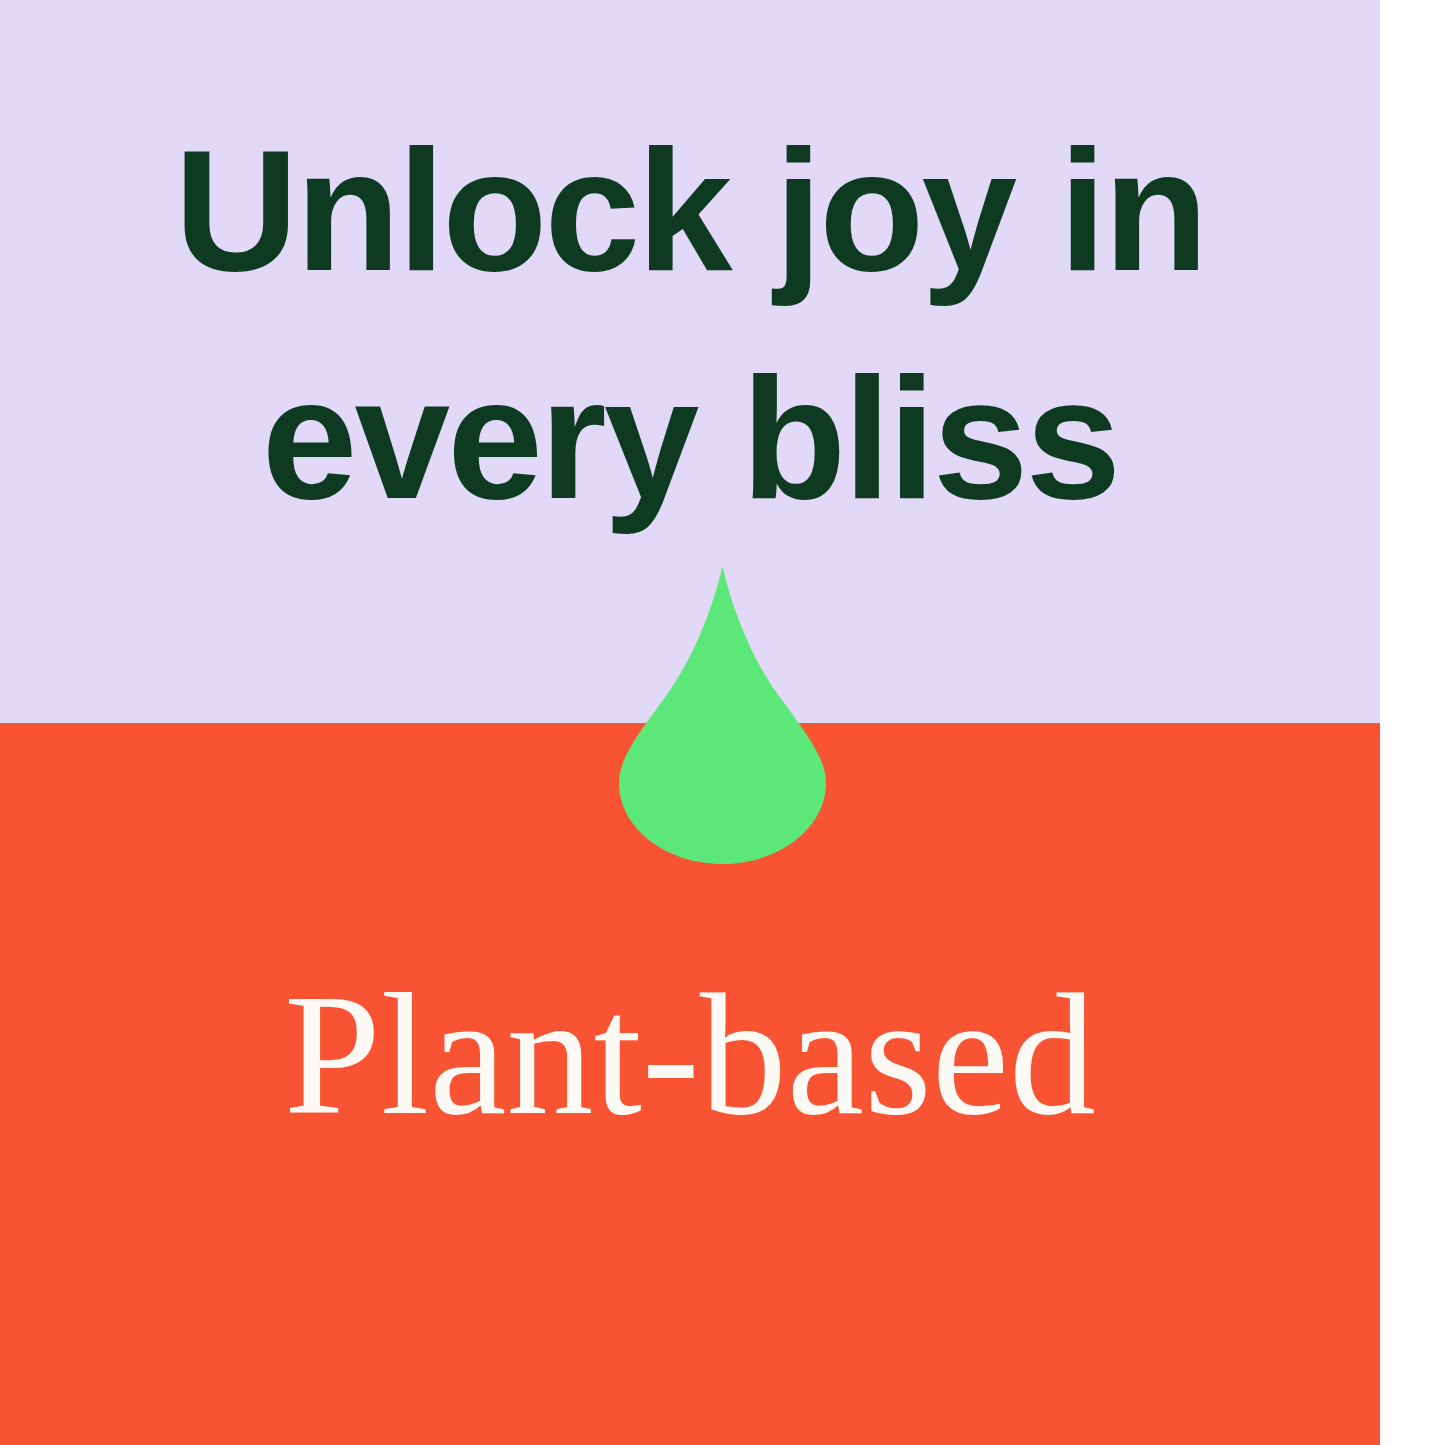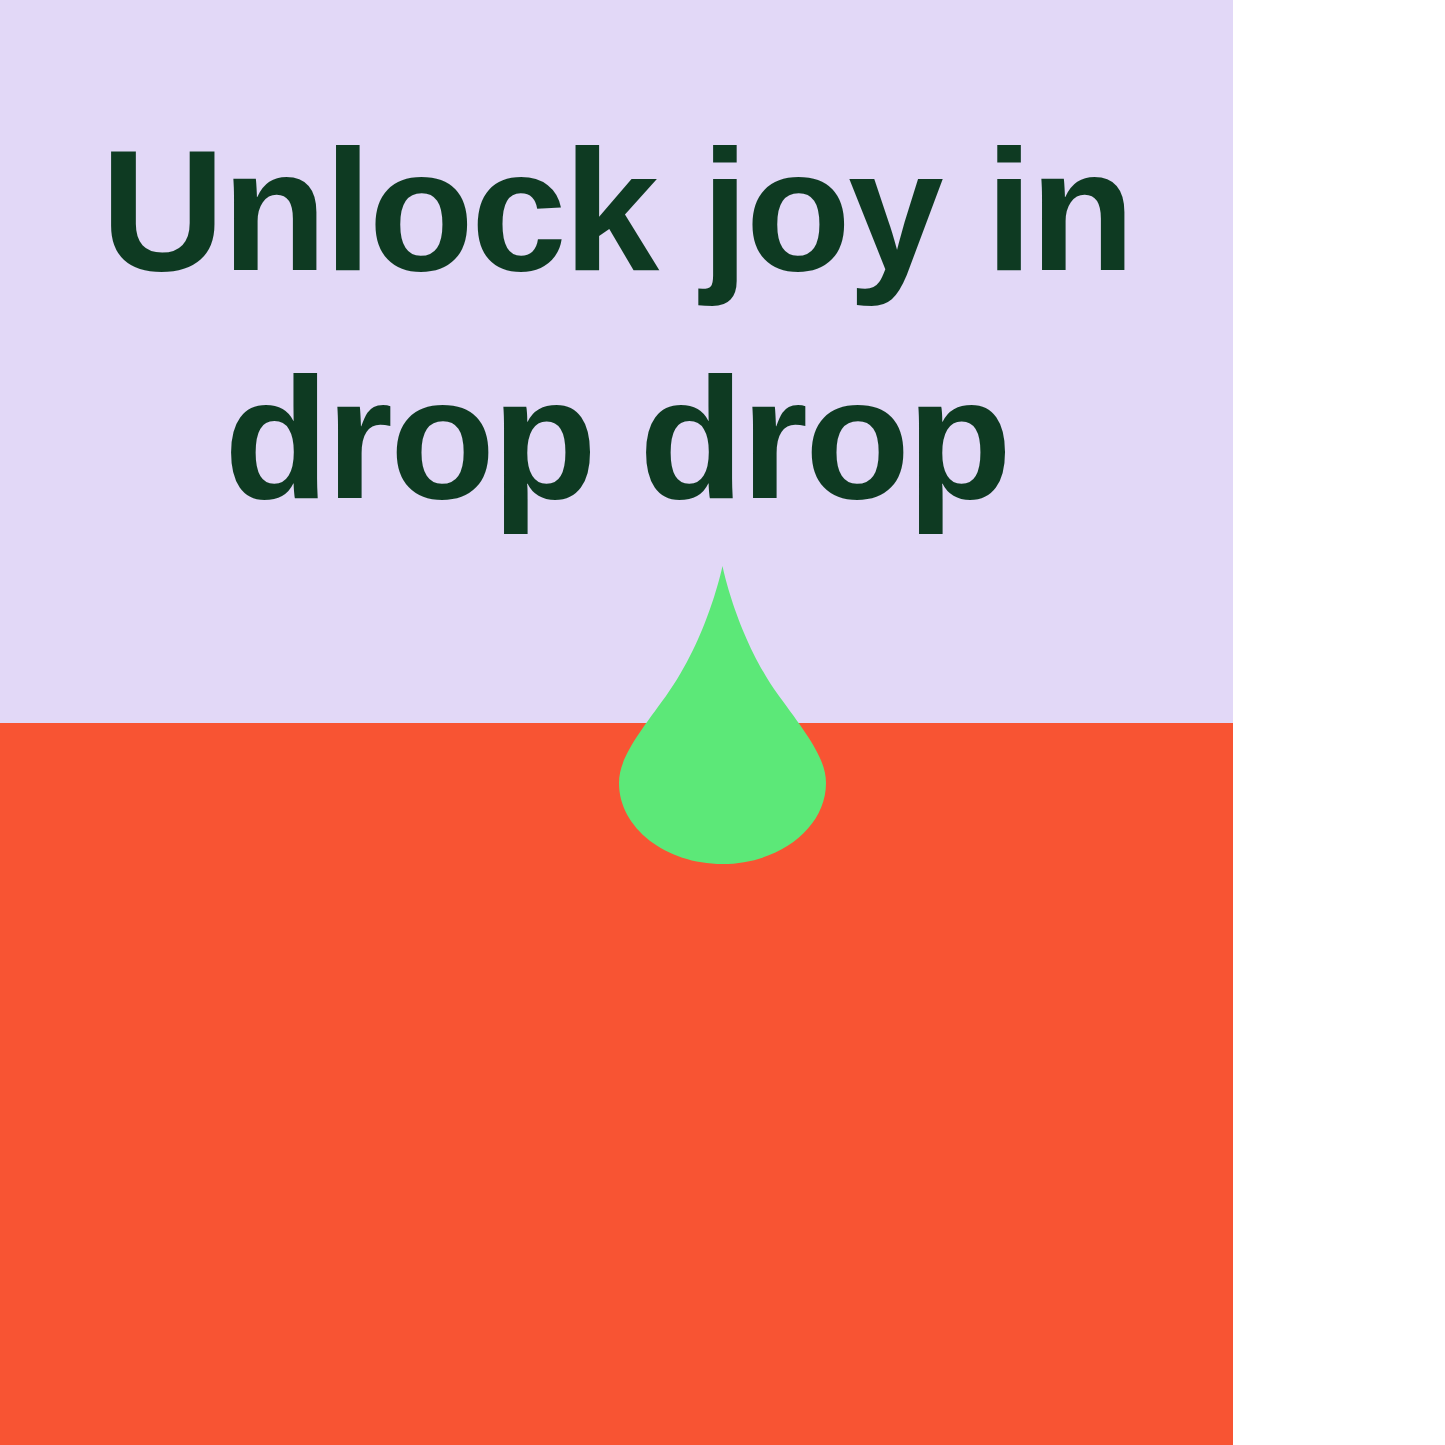--- a/index.html
+++ b/index.html
@@ -2,21 +2,21 @@
 <html><head>
 <meta charset="utf-8">
 <style>
   html, body {
     margin: 0;
     padding: 0;
     background: #ffffff;
   }
   #poster {
     position: relative;
-    width: 1233px;
+    width: 1380px;
     height: 1445px;
     overflow: hidden;
     font-family: "Liberation Sans", sans-serif;
   }
 
   
   .band {
     position: absolute;
     left: 0;
     width: 100%;
@@ -83,31 +83,32 @@
 </head>
 <body>
 
 <div id="poster">
 
   <div class="band" id="band-top"></div>
   <div class="band" id="band-bottom"></div>
 
   <div id="headline">
     <span class="hl-line">Unlock joy in</span>
-    <span class="hl-line">drop drop</span>
+    <span class="hl-line">every bliss</span>
   </div>
 
   <div id="droplet-wrap">
     <svg id="droplet-svg" viewBox="0 0 207 298" xmlns="http://www.w3.org/2000/svg">
       <path d="M103.5 0
                C 103.5 0, 118 72, 160 130
                C 187 167, 207 192, 207 217
                C 207 262, 160 298, 103.5 298
                C 47 298, 0 262, 0 217
                C 0 192, 20 167, 47 130
                C 89 72, 103.5 0, 103.5 0 Z" fill="#5ce878"></path>
     </svg>
   </div>
 
   <div id="subheadline">
+    <span class="sub-line">Plant-based</span>
   </div>
 
 </div>
 
 </body></html>

